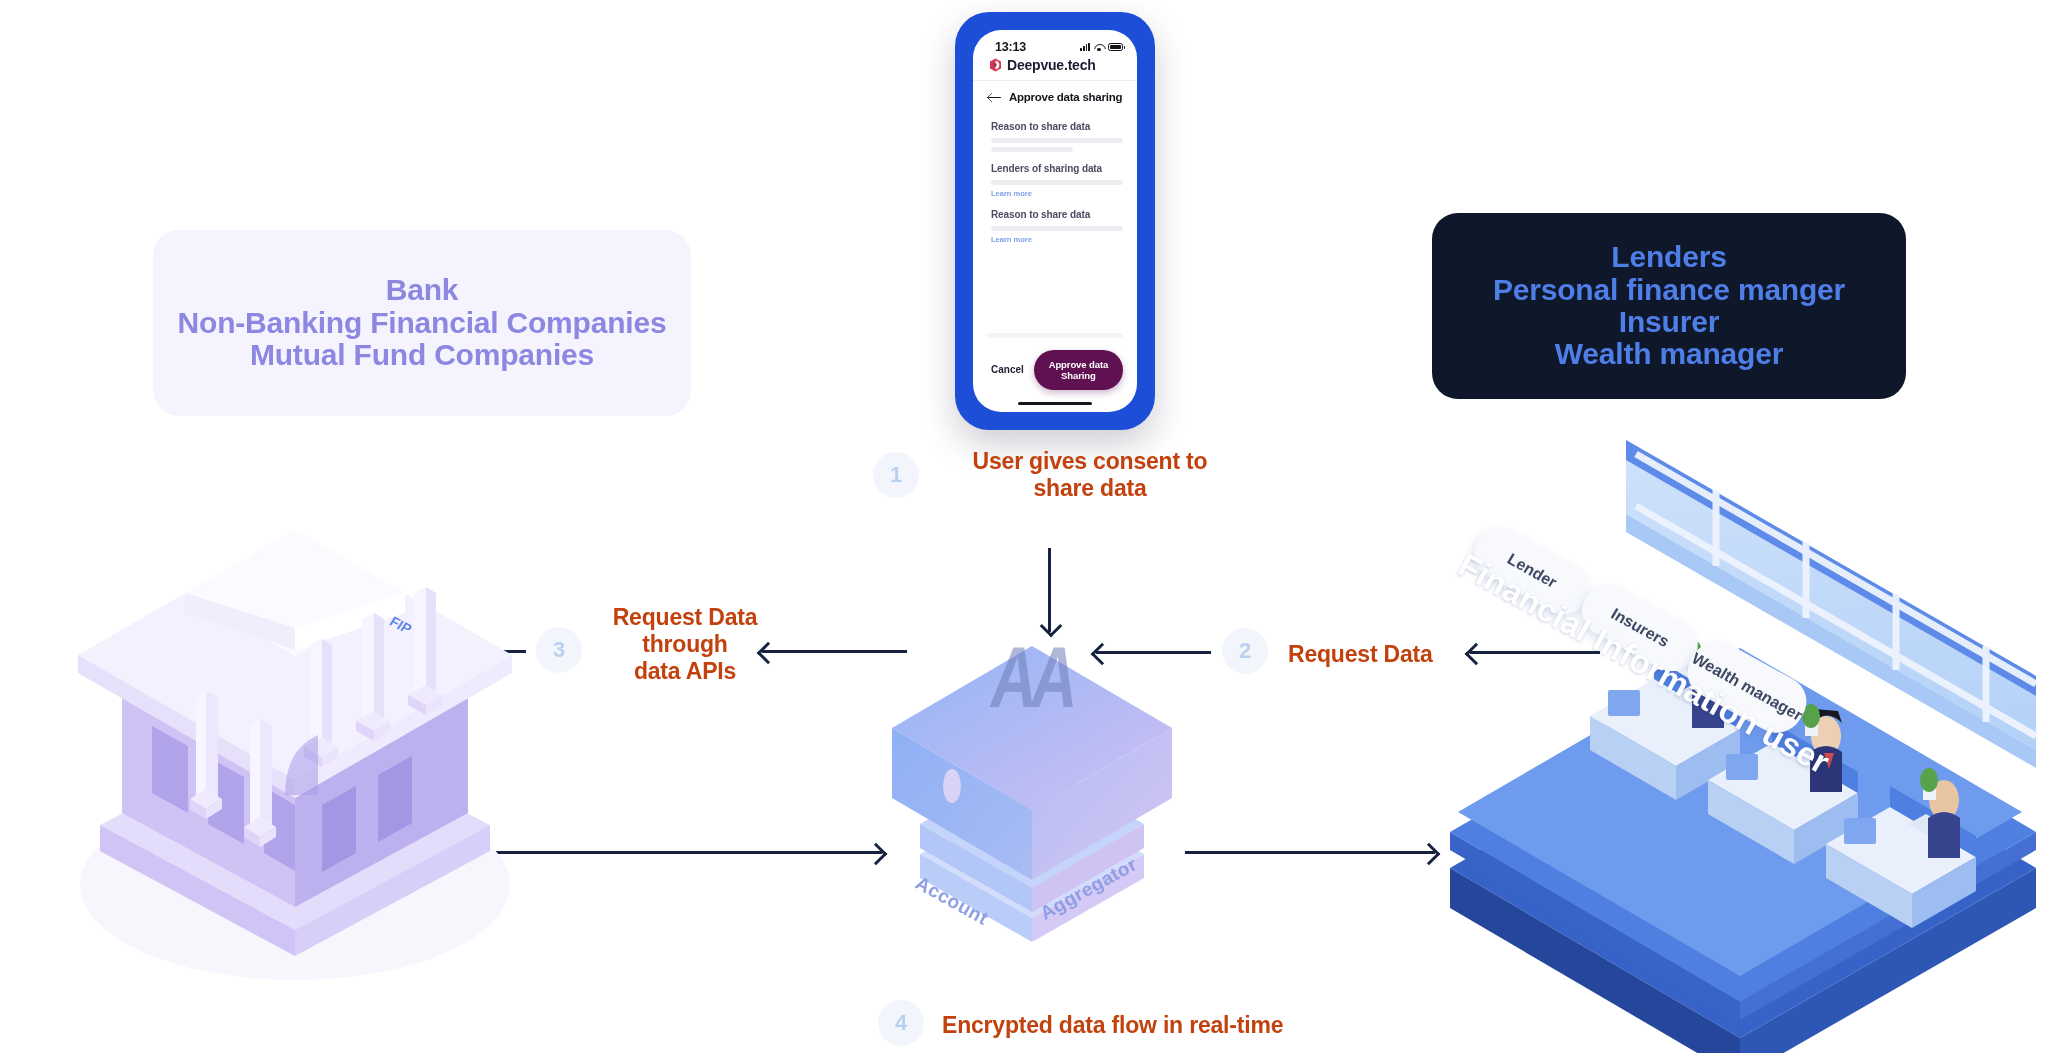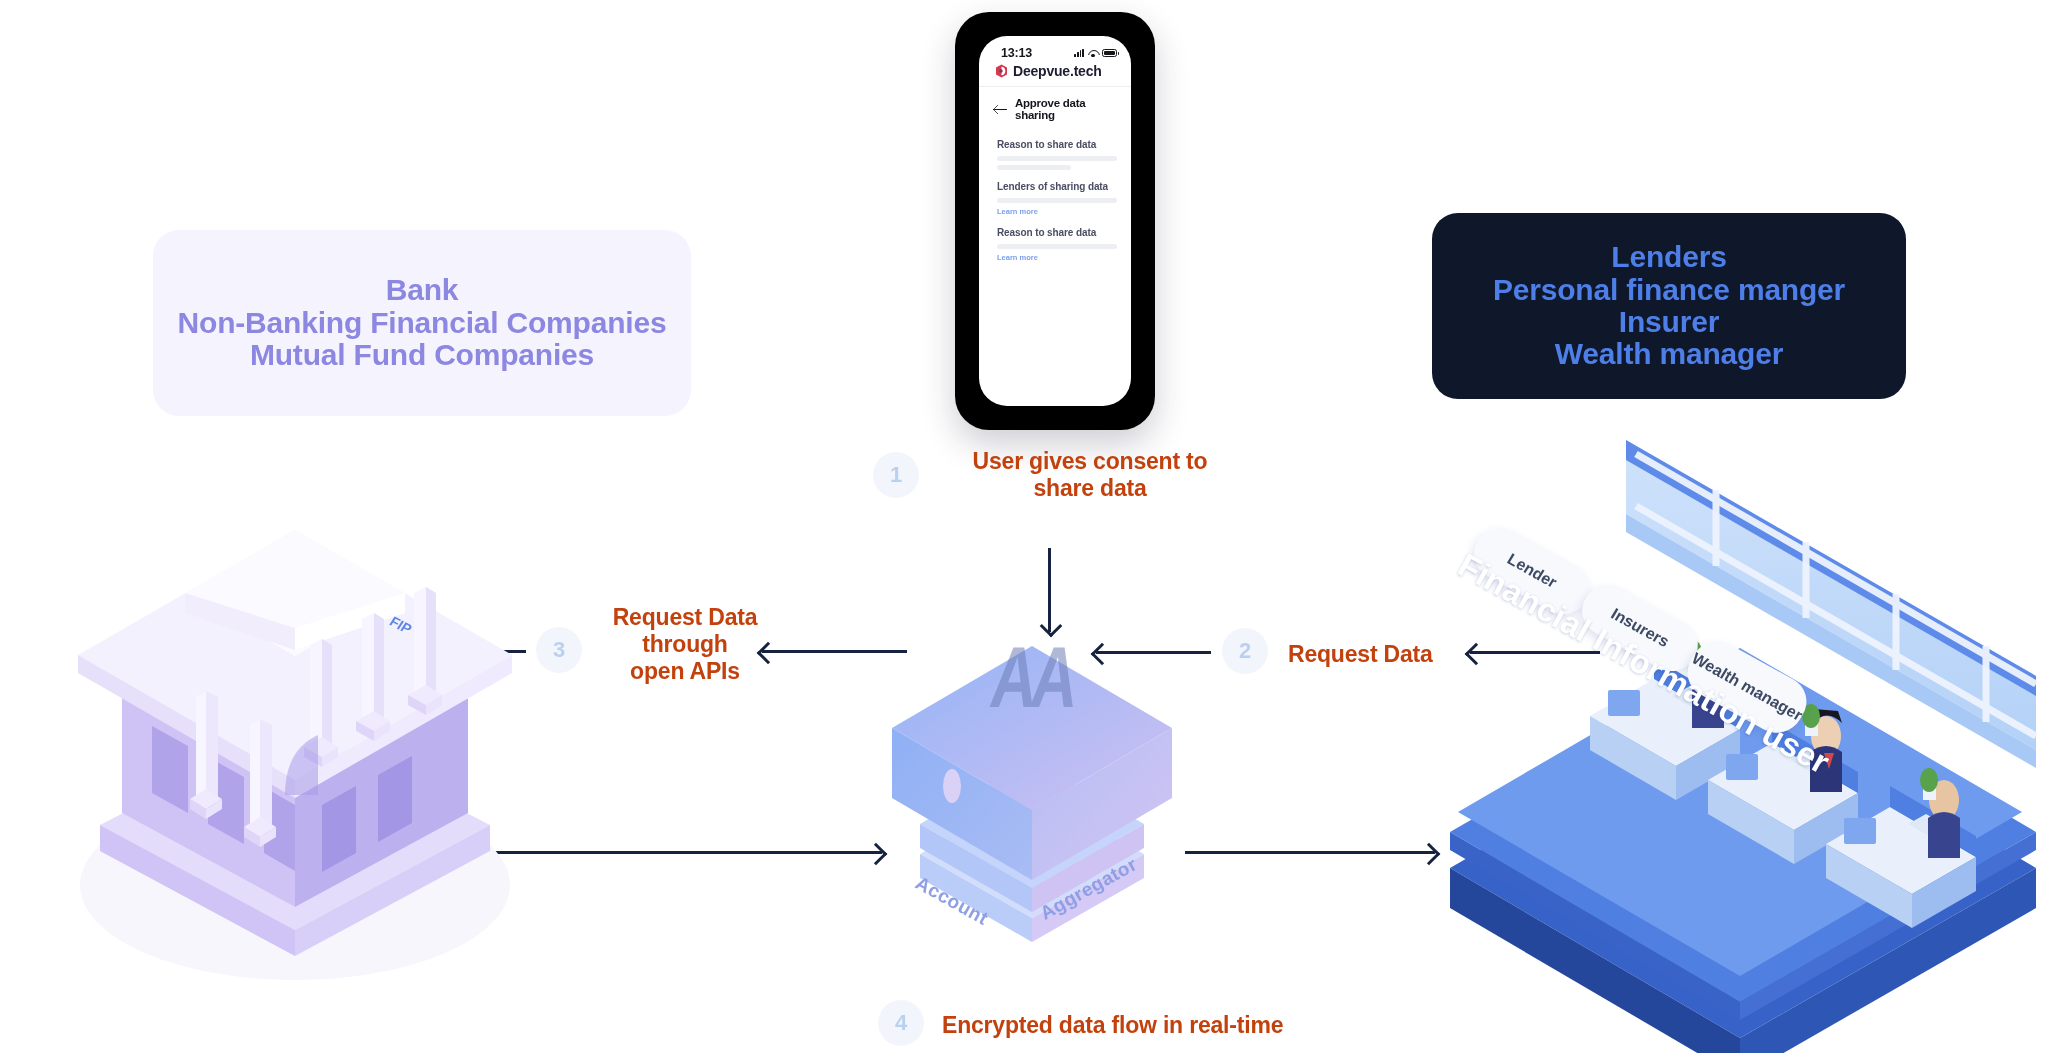--- a/index.html
+++ b/index.html
@@ -29,23 +29,23 @@
   }
   #fip-card { left: 153px; top: 230px; width: 538px; height: 186px; background: #f5f3fd; }
   #fip-card .line { color: #8c87e0; }
   #fiu-card { left: 1432px; top: 213px; width: 474px; height: 186px; background: #0f172a; }
   #fiu-card .line { color: #4e7fe8; }
 
   
   #phone {
     position: absolute; left: 955px; top: 12px;
     width: 200px; height: 418px;
-    background: #000000;
+    background: #1d4ed8;
     border-radius: 34px;
-    padding: 24px;
+    padding: 18px;
     box-shadow: 0 14px 34px rgba(30,30,60,0.22);
   }
   #phone-screen {
     width: 100%; height: 100%;
     background: #ffffff;
     border-radius: 28px;
     overflow: hidden;
     position: relative;
     display: flex; flex-direction: column;
   }
@@ -250,20 +250,28 @@
 
         <div class="field-label">Lenders of sharing data</div>
         <div class="skeleton full"></div>
         <div class="learn-more">Learn more</div>
 
         <div class="field-label">Reason to share data</div>
         <div class="skeleton full"></div>
         <div class="learn-more">Learn more</div>
       </div>
 
+      <div class="phone-footer">
+        <div class="footer-sep"></div>
+        <div class="action-row">
+          <div class="btn-cancel">Cancel</div>
+          <div class="btn-approve">Approve data Sharing</div>
+        </div>
+        <div class="home-ind"></div>
+      </div>
 
     </div>
   </div>
 
   <div class="step-badge" style="left:873px; top:452px;">1</div>
   <div class="step-label" style="left:940px; top:448px; width:300px; text-align:center;">
     <span>User gives consent to</span><br>
     <span>share data</span>
   </div>
 
@@ -271,21 +279,21 @@
 
   <div class="step-badge" style="left:1222px; top:628px;">2</div>
   <div class="step-label" style="left:1288px; top:641px; width:210px;">Request Data</div>
   <div class="arrow-h left" style="left:1096px; top:651px; width:115px;"></div>
   <div class="arrow-h left" style="left:1470px; top:651px; width:130px;"></div>
 
   <div class="step-badge" style="left:536px; top:627px;">3</div>
   <div class="step-label" style="left:590px; top:604px; width:190px; text-align:center;">
     <span>Request Data</span><br>
     <span>through</span><br>
-    <span>open APIs</span>
+    <span>data APIs</span>
   </div>
   <div class="arrow-h left" style="left:440px; top:650px; width:86px;"></div>
   <div class="arrow-h left" style="left:762px; top:650px; width:145px;"></div>
 
   <div class="arrow-h right" style="left:482px; top:851px; width:400px;"></div>
   <div class="arrow-h right" style="left:1185px; top:851px; width:250px;"></div>
 
   <div class="step-badge" style="left:878px; top:1000px;">4</div>
   <div class="step-label" style="left:942px; top:1012px; width:560px;">Encrypted data flow in real-time</div>
 

